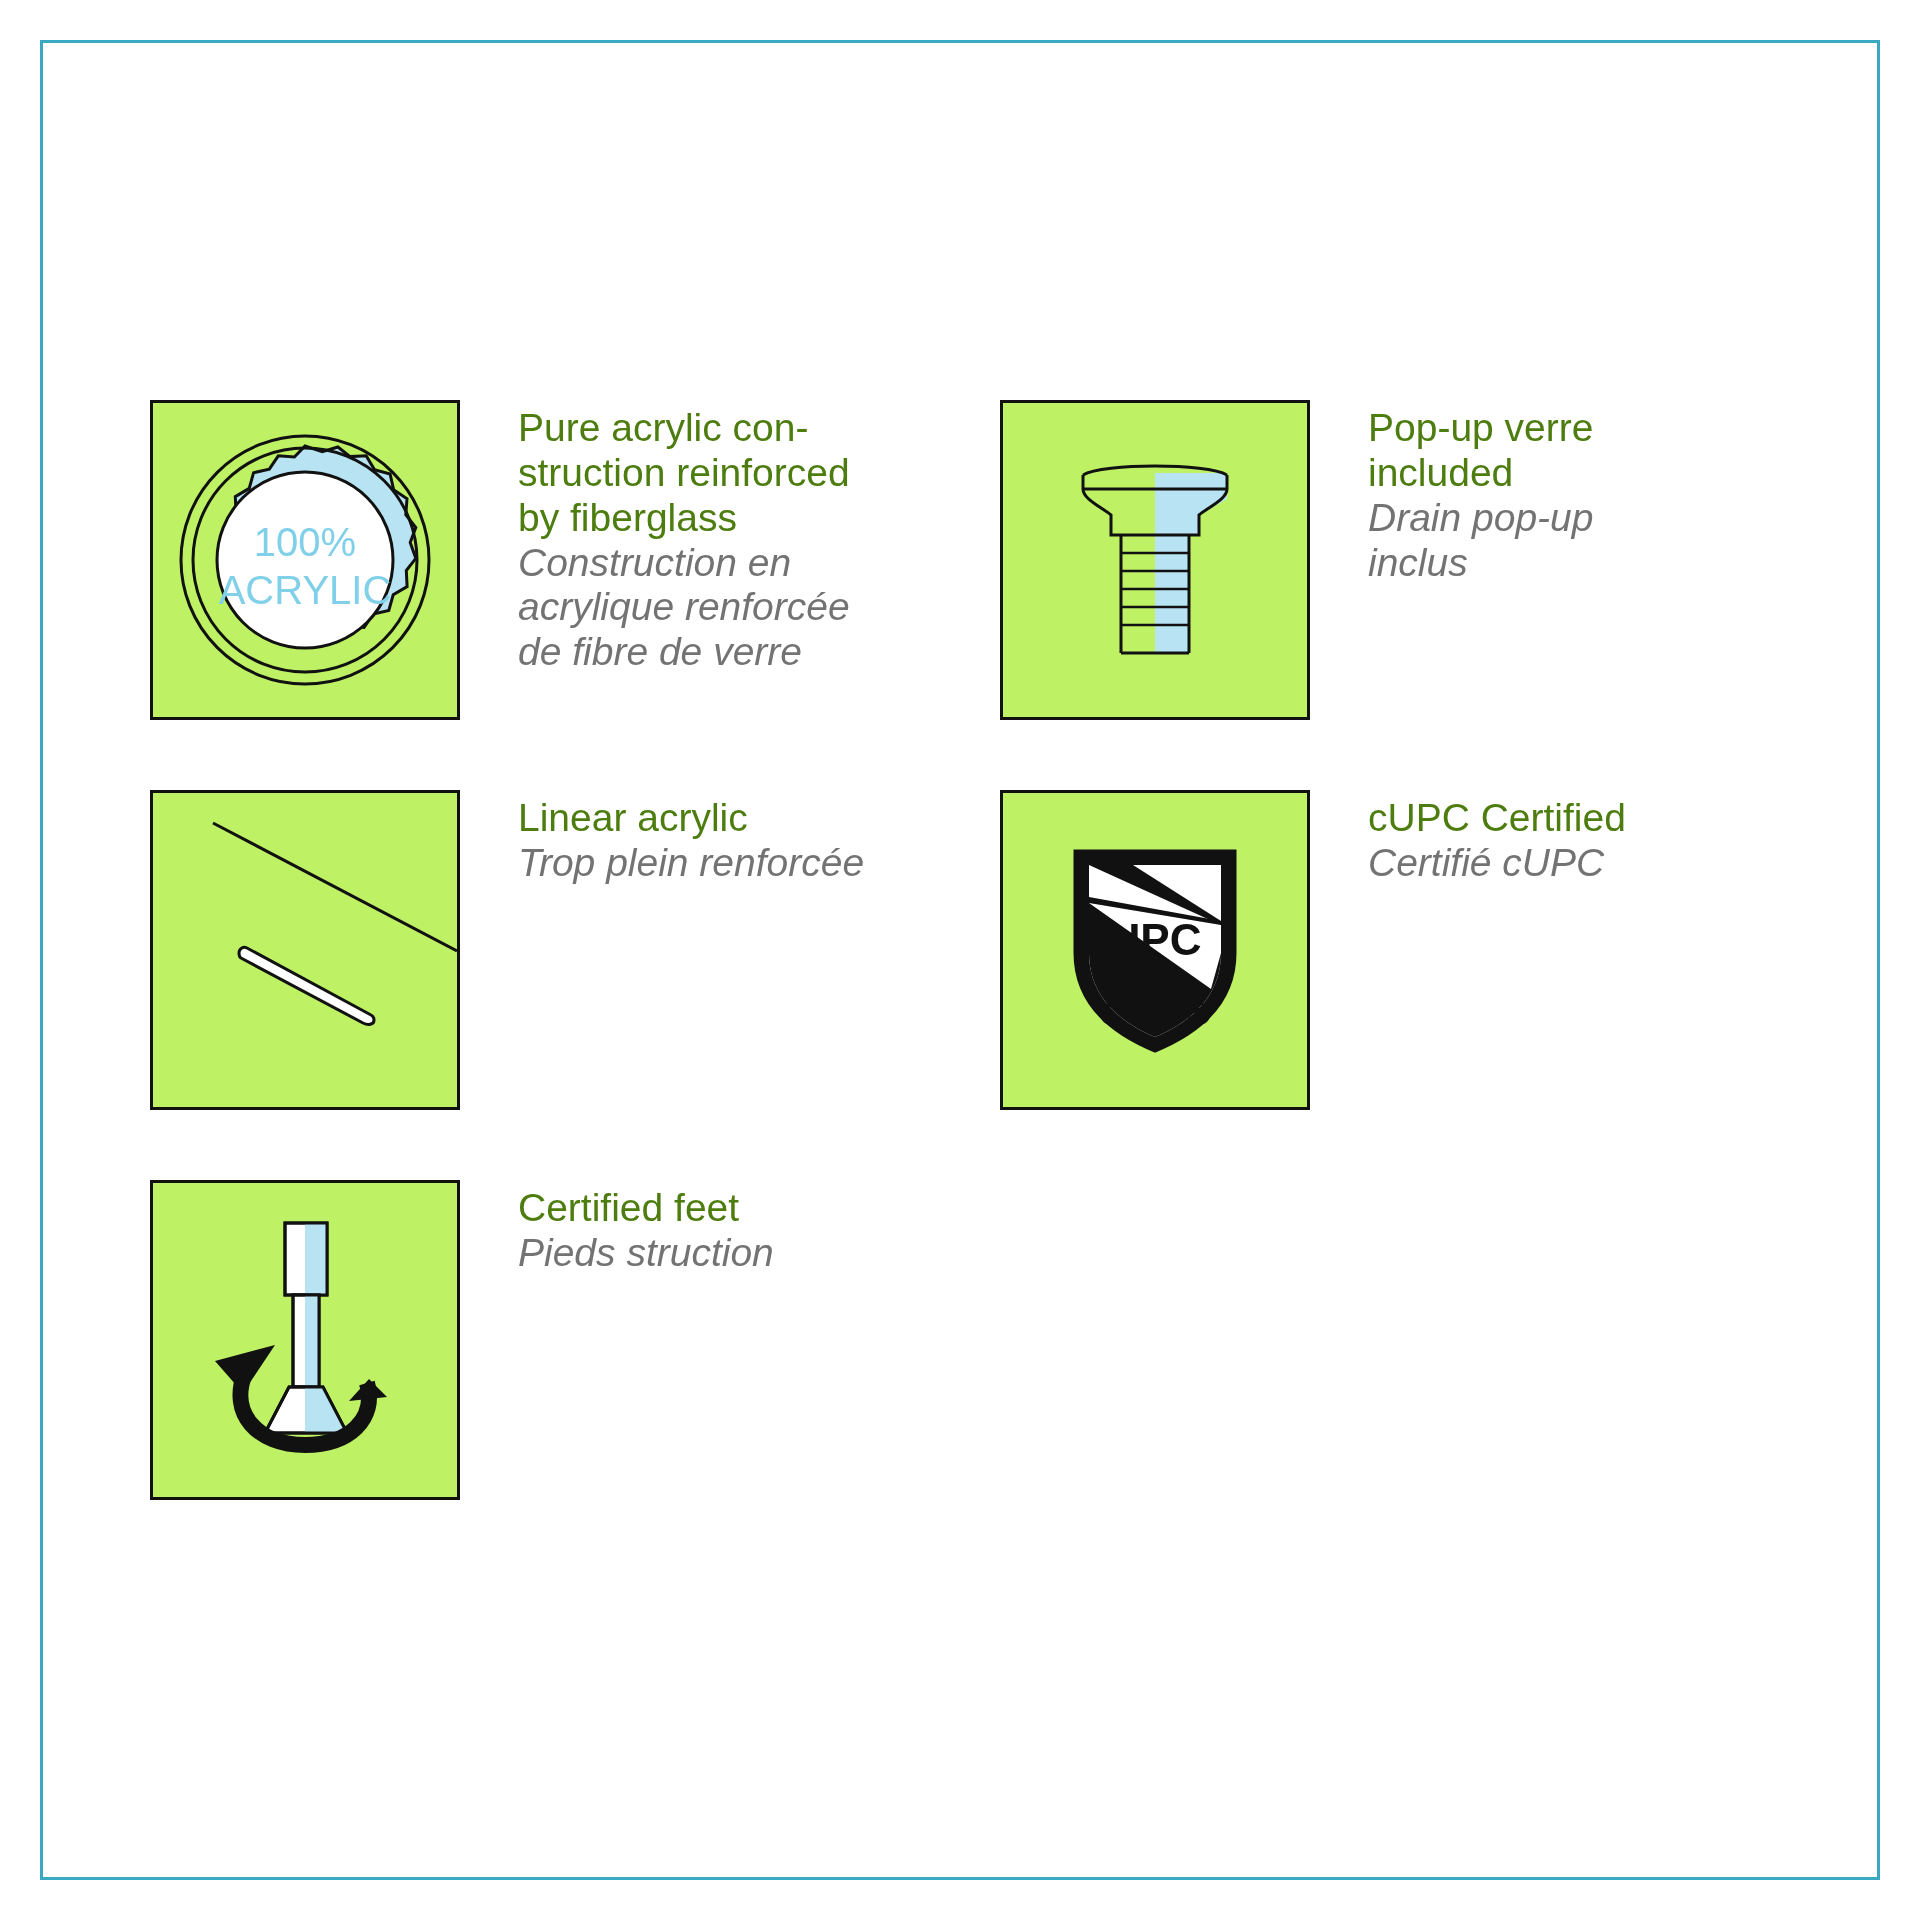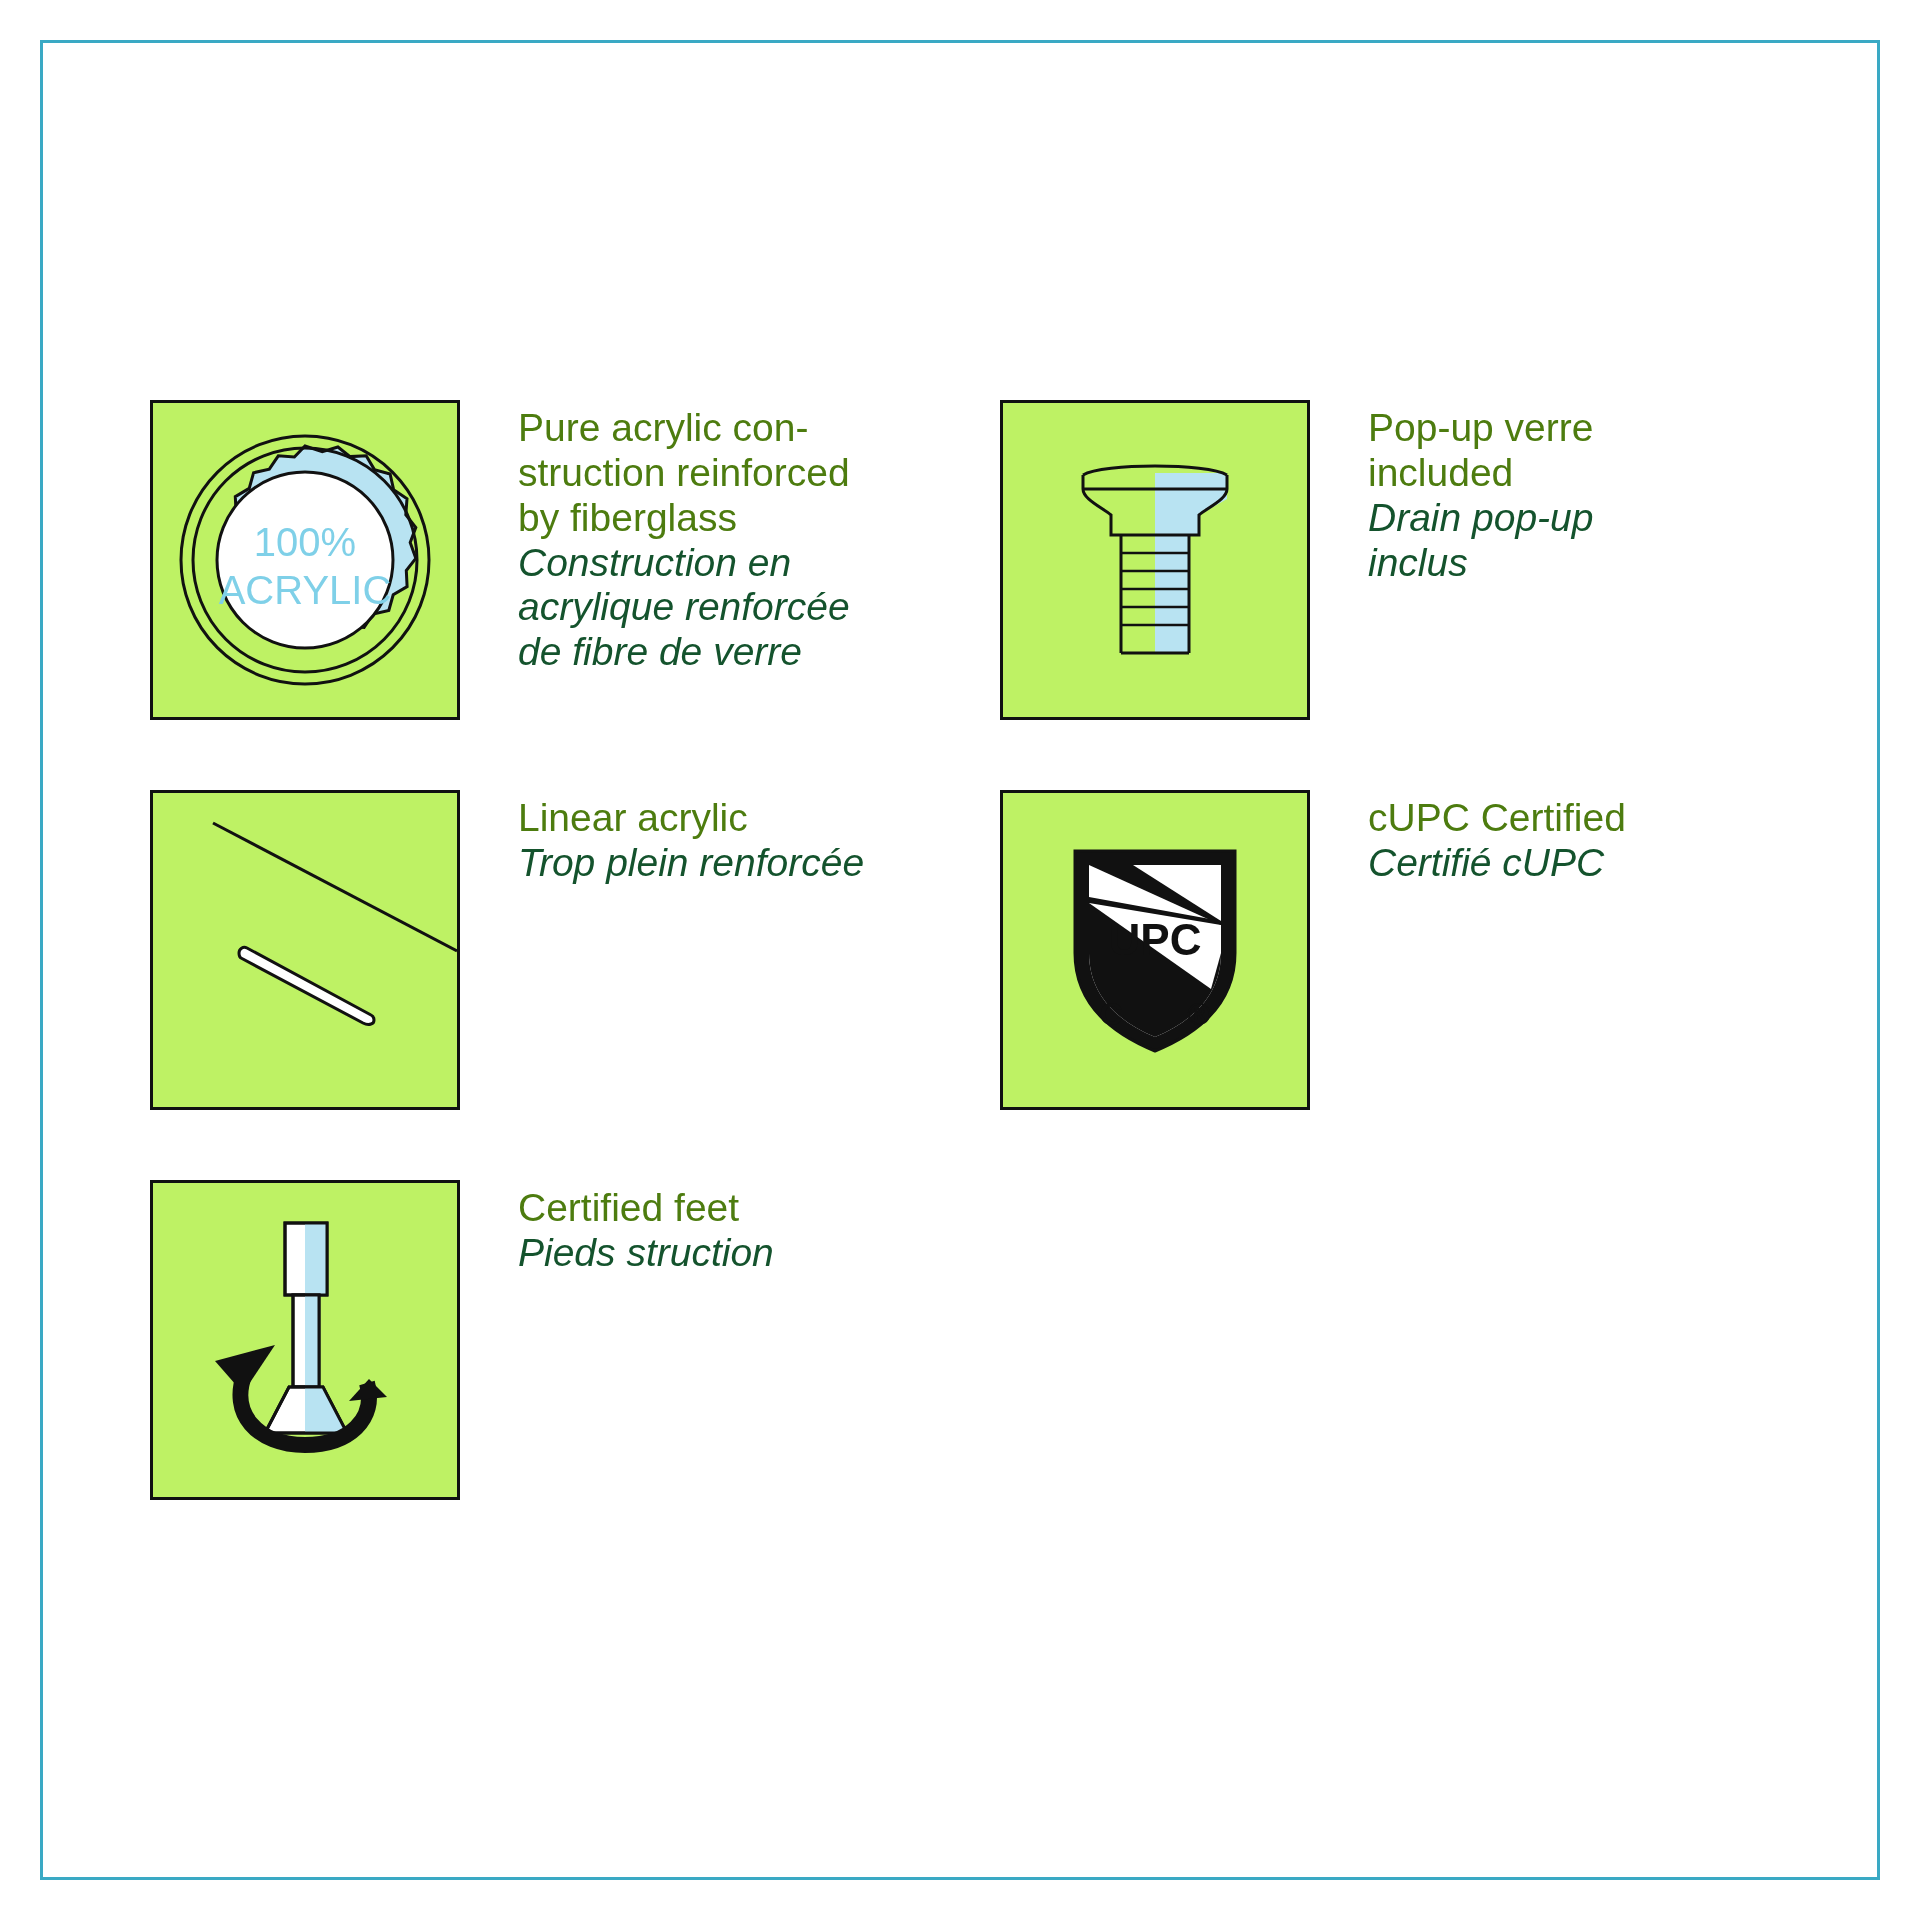--- a/index.html
+++ b/index.html
@@ -53,21 +53,21 @@
   }
   .label-en {
     font-size: 39px;
     line-height: 1.15;
     color: #4d7c0f;
     font-family: "Liberation Sans", sans-serif;
   }
   .label-fr {
     font-size: 39px;
     line-height: 1.15;
-    color: #14532d;
+    color: #737373;
     font-style: italic;
     font-family: "Liberation Sans", sans-serif;
   }
   svg { display: block; }
   .acrylic-text {
     font-family: "Liberation Sans", sans-serif;
     font-size: 40px;
     fill: #7fd0e8;
   }
   .upc-text {

